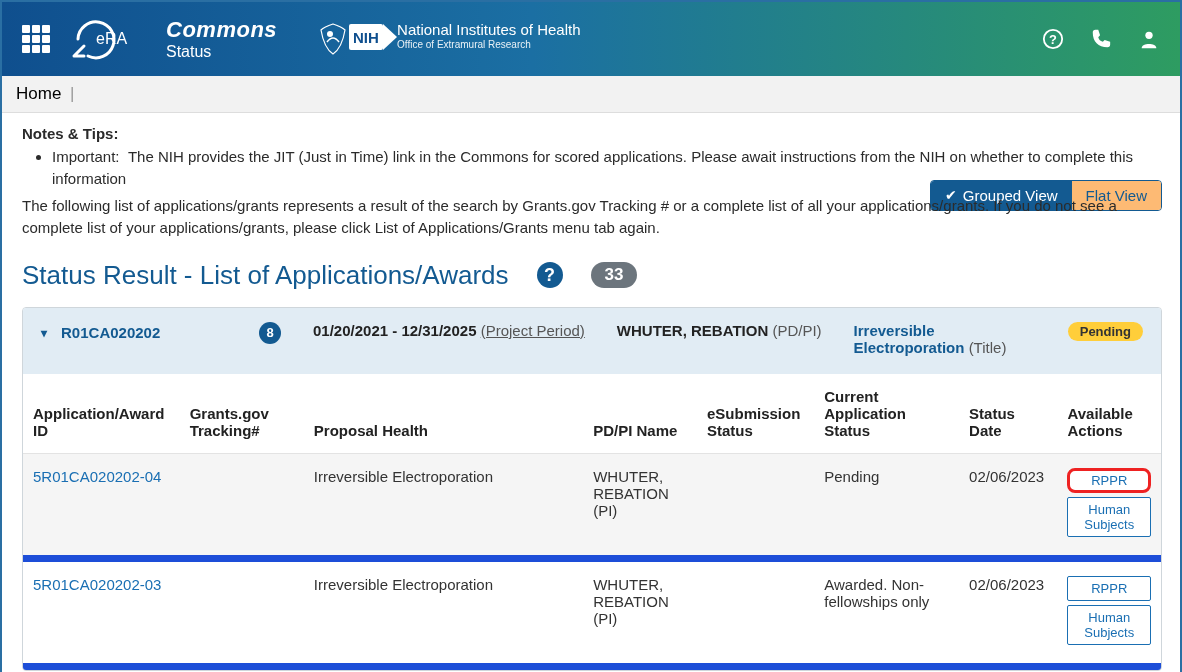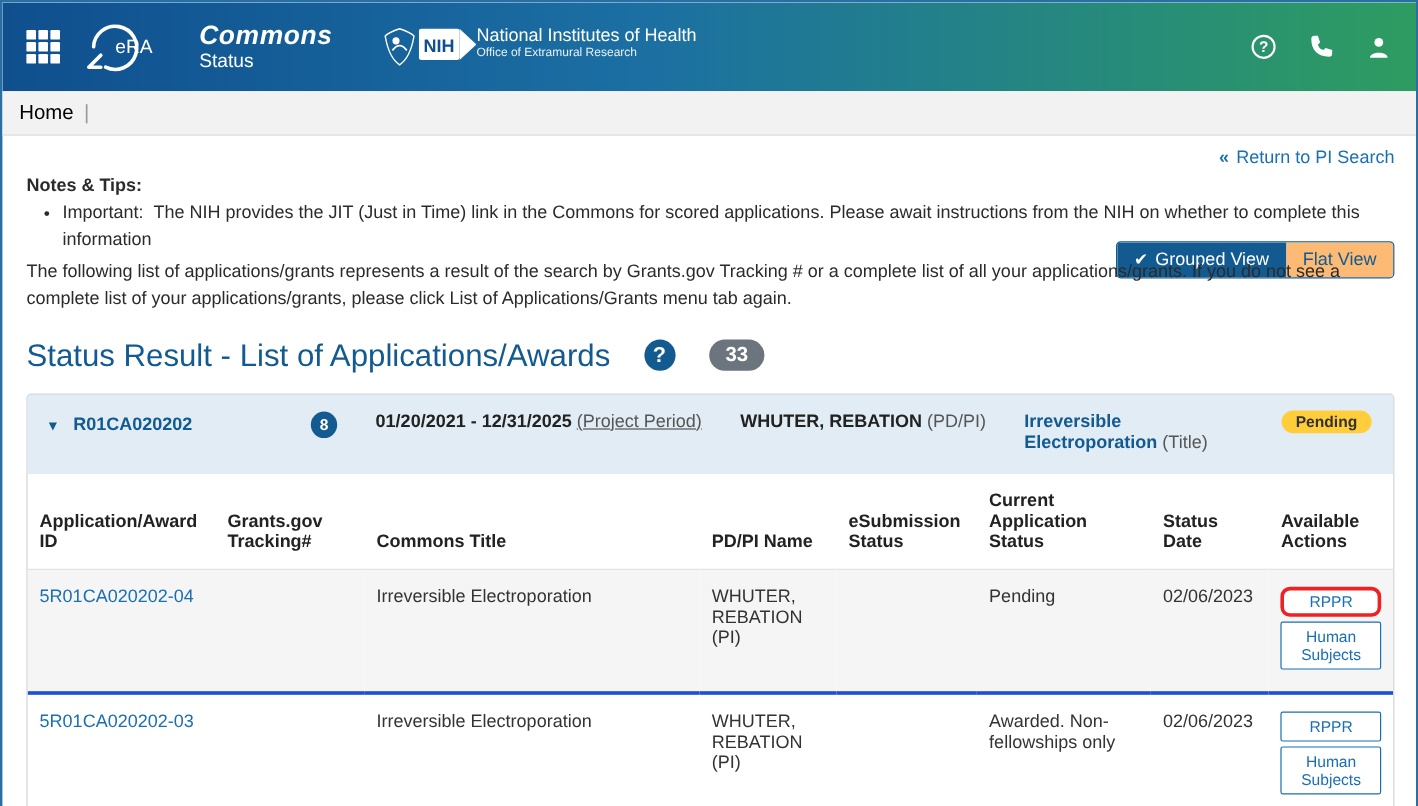--- a/index.html
+++ b/index.html
@@ -132,21 +132,21 @@
     width: 100%; border-collapse: collapse;
     font-size: 15px;
   }
   table.apps th {
     text-align: left; padding: 14px 10px; font-weight: 700;
     color: #222; vertical-align: bottom;
     border-bottom: 1px solid #e3e3e3;
   }
   table.apps td {
     padding: 14px 10px 18px 10px; vertical-align: top;
-    border-bottom: 3px solid #1d4ed8;
+    border-bottom: 7px solid #1d4ed8;
   }
   tr.shade { background: #f5f5f5; }
   .link { color: #1a6fb3; cursor: pointer; }
   .action-stack { display: flex; flex-direction: column; gap: 4px; align-items: stretch; }
   .action-btn {
     border: 1px solid #1a6fb3; color: #1a6fb3; background:#fff;
     font-size: 13px; padding: 4px 8px; border-radius: 2px;
     text-align: center; cursor: pointer; white-space: normal;
     min-width: 80px;
   }
@@ -215,26 +215,20 @@
     </svg>
   </div>
 </div>
 
 <div class="breadcrumb-bar">
   <a>Home</a>
   <span class="breadcrumb-sep">|</span>
 </div>
 
 <div class="content">
-  <div class="return-link">
-    <a>
-      <span class="chev">«</span>
-      <span>Return to PI Search</span>
-    </a>
-  </div>
 
   <div class="notes">
     <div class="hdr">Notes &amp; Tips:</div>
     <ul>
       <li>
         <strong>Important:</strong>
         &nbsp;<span>The NIH provides the JIT (Just in Time) link in the Commons for scored applications. Please await instructions from the NIH on whether to complete this information</span>
       </li>
     </ul>
     <div>
@@ -280,21 +274,21 @@
       <div class="gh-status">
         <span class="pill-pending">Pending</span>
       </div>
     </div>
 
     <table class="apps">
       <thead>
         <tr>
           <th style="width:150px">Application/Award ID</th>
           <th style="width:120px">Grants.gov Tracking#</th>
-          <th style="width:270px">Commons Title</th>
+          <th style="width:270px">Proposal Health</th>
           <th style="width:110px">PD/PI Name</th>
           <th style="width:110px">eSubmission Status</th>
           <th style="width:140px">Current Application Status</th>
           <th style="width:90px">Status Date</th>
           <th style="width:100px">Available Actions</th>
         </tr>
       </thead>
       <tbody id="rows">
           <tr class="shade">
     <td><span class="link">5R01CA020202-04</span></td>

